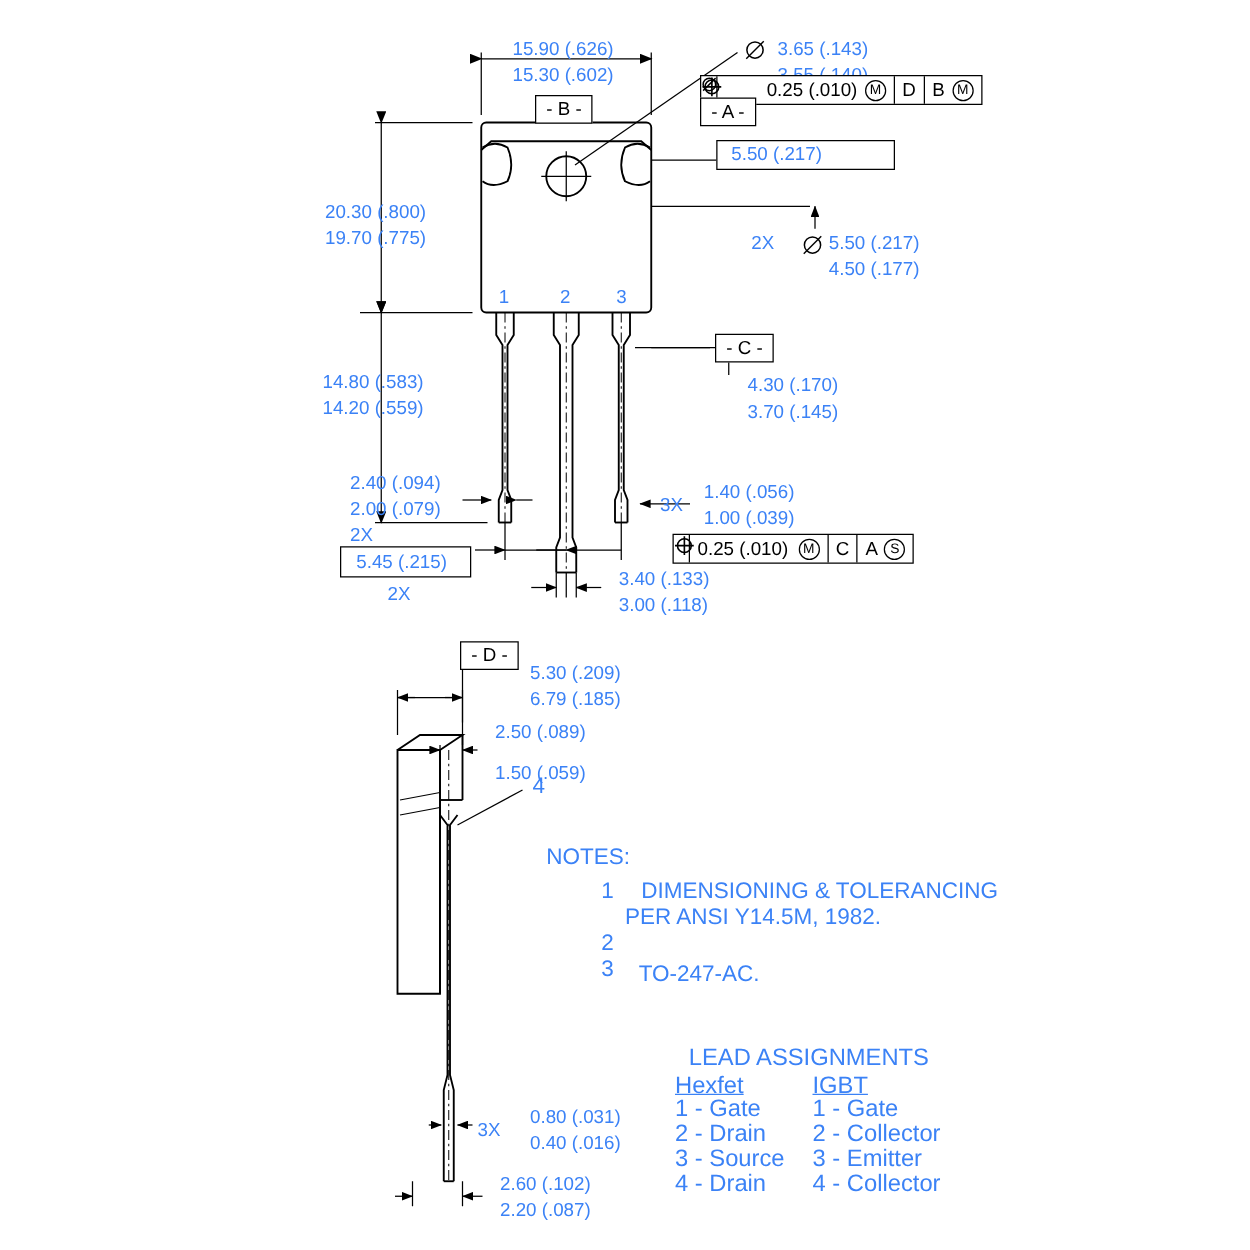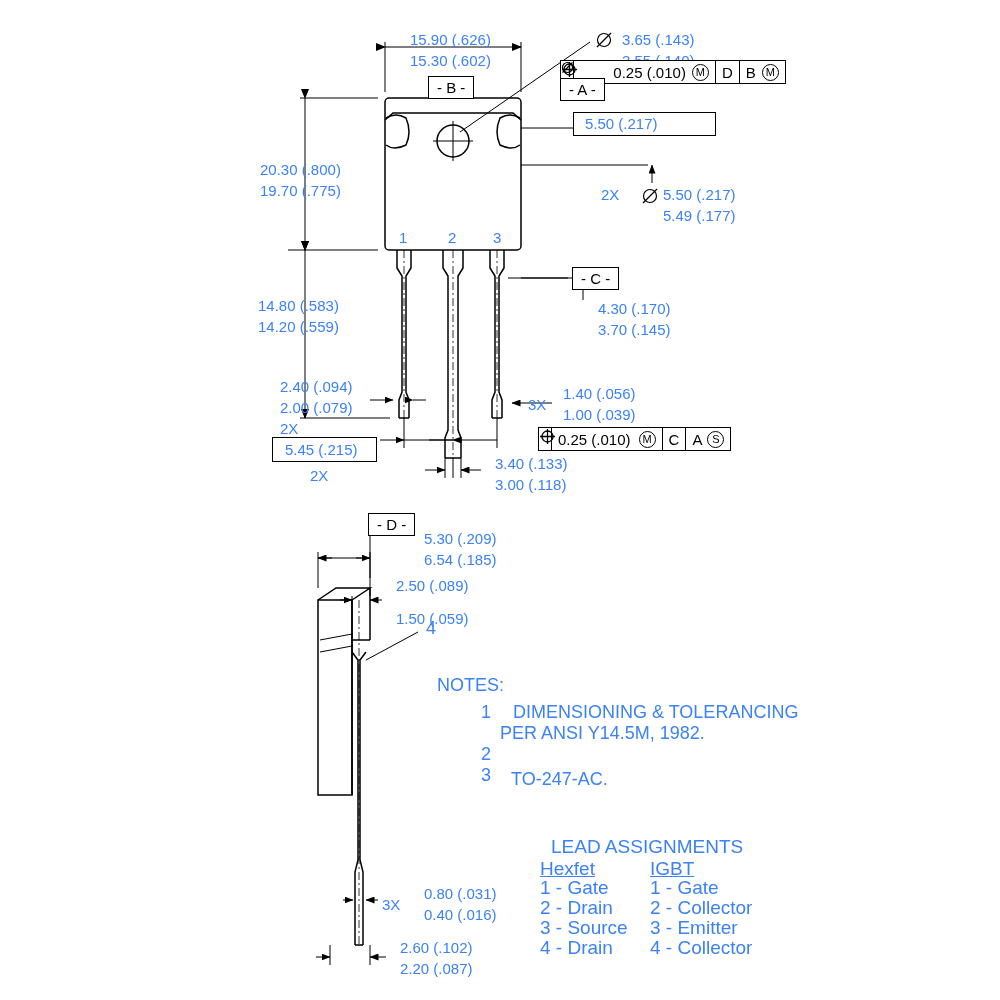--- a/index.html
+++ b/index.html
@@ -266,21 +266,21 @@
     </div>
   </div>
 
   <div class="datum" style="left:560px; top:78px;">- A -</div>
 
   <div class="box" style="left:573px; top:112px; width:143px; height:24px;"></div>
   <div class="txt" style="left:585px; top:115px;">5.50 (.217)</div>
 
   <div class="txt" style="left:601px; top:186px;">2X</div>
   <div class="txt" style="left:663px; top:186px;">5.50 (.217)</div>
-  <div class="txt" style="left:663px; top:207px;">5.49 (.177)</div>
+  <div class="txt" style="left:663px; top:207px;">4.50 (.177)</div>
 
   <div class="txt" style="left:260px; top:161px;">20.30 (.800)</div>
   <div class="txt" style="left:260px; top:182px;">19.70 (.775)</div>
 
   <div class="txt" style="left:258px; top:297px;">14.80 (.583)</div>
   <div class="txt" style="left:258px; top:318px;">14.20 (.559)</div>
 
   <div class="datum" style="left:572px; top:267px;">- C -</div>
 
   <div class="txt" style="left:598px; top:300px;">4.30 (.170)</div>
@@ -319,21 +319,21 @@
     </div>
   </div>
 
   <div class="txt" style="left:399px; top:229px;">1</div>
   <div class="txt" style="left:448px; top:229px;">2</div>
   <div class="txt" style="left:493px; top:229px;">3</div>
 
   <div class="datum" style="left:368px; top:513px;">- D -</div>
 
   <div class="txt" style="left:424px; top:530px;">5.30 (.209)</div>
-  <div class="txt" style="left:424px; top:551px;">6.54 (.185)</div>
+  <div class="txt" style="left:424px; top:551px;">6.79 (.185)</div>
 
   <div class="txt" style="left:396px; top:577px;">2.50 (.089)</div>
   <div class="txt" style="left:396px; top:598px;margin-top:12px;">1.50 (.059)</div>
 
   <div class="txt lg" style="left:426px; top:619px;">4</div>
 
   <div class="txt" style="left:382px; top:896px;">3X</div>
   <div class="txt" style="left:424px; top:885px;">0.80 (.031)</div>
   <div class="txt" style="left:424px; top:906px;">0.40 (.016)</div>
 

